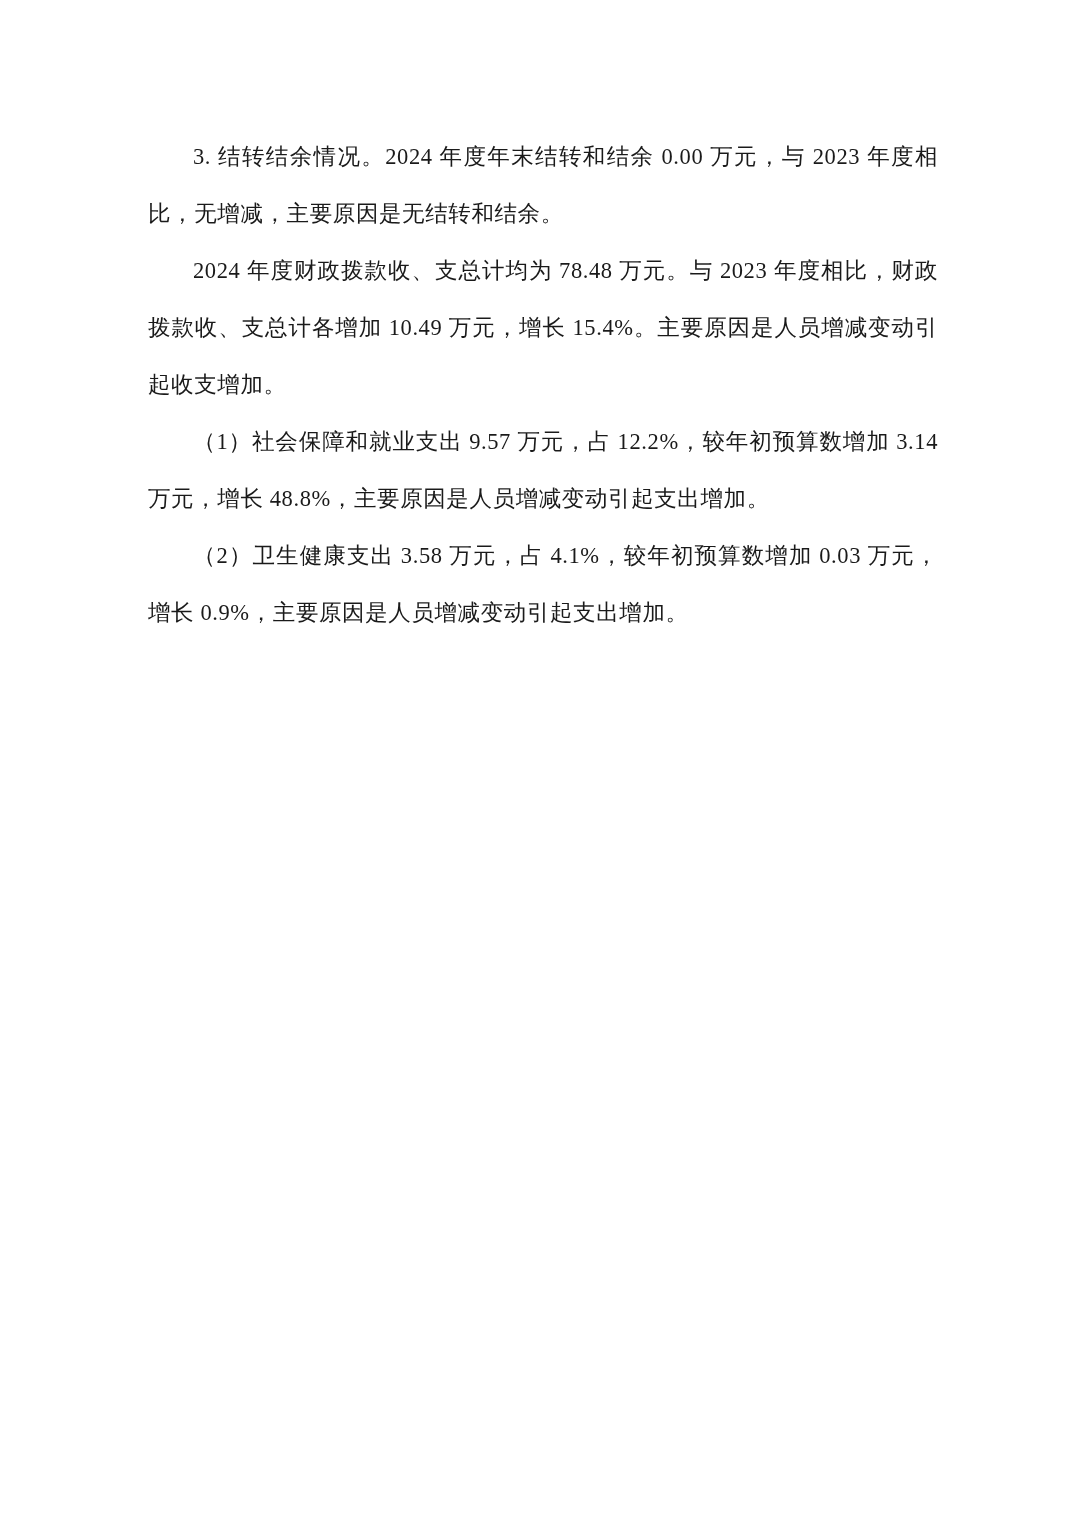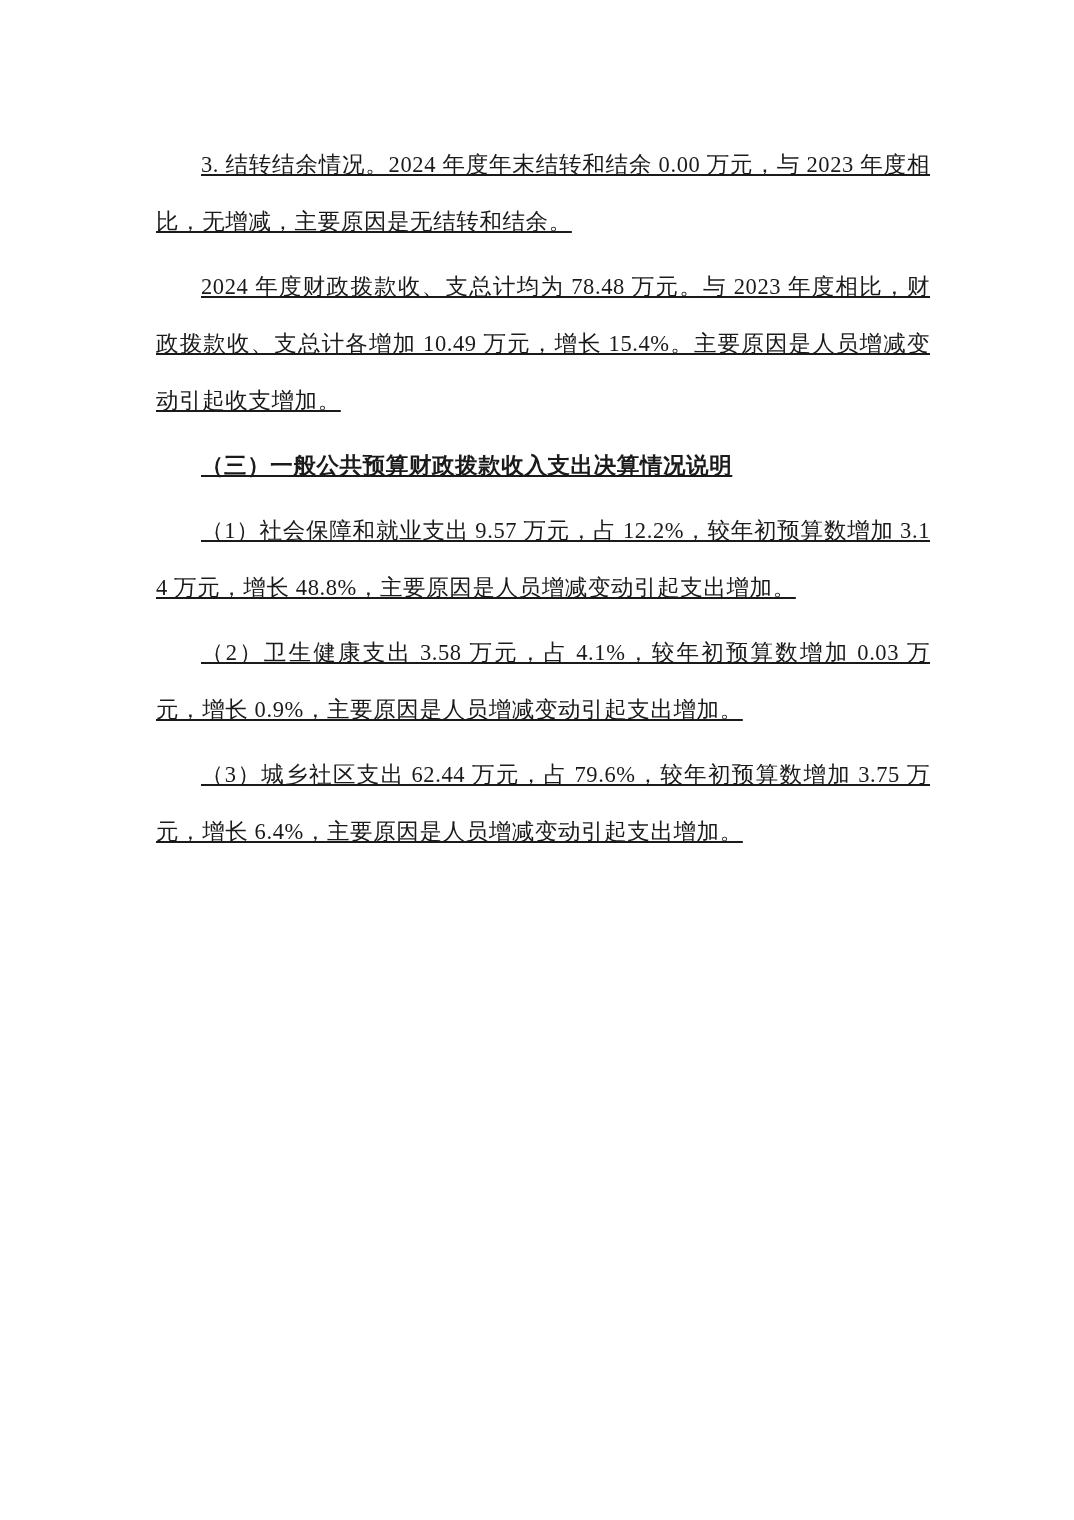--- a/index.html
+++ b/index.html
@@ -21,37 +21,34 @@
     top: 128px;
     width: 790px;
   }
   .para {
     font-family: "Liberation Serif", "DejaVu Serif", serif;
     font-size: 22.5px;
     line-height: 57px;
     color: #1a1a1a;
     text-align: justify;
     text-justify: inter-ideograph;
-    margin: 8px;
+    margin: 0;
     text-indent: 45px;
     letter-spacing: 0.6px;
     white-space: pre-wrap;
     word-break: break-all;
-    text-decoration: underline;
   }
   .para.heading {
     font-family: "Liberation Serif", "DejaVu Serif", serif;
     font-weight: bold;
   }
 </style>
 </head>
 <body>
 
 <div class="page">
   <div class="content">
     <p class="para">3. 结转结余情况。2024 年度年末结转和结余 0.00 万元，与 2023 年度相比，无增减，主要原因是无结转和结余。</p>
     <p class="para">2024 年度财政拨款收、支总计均为 78.48 万元。与 2023 年度相比，财政拨款收、支总计各增加 10.49 万元，增长 15.4%。主要原因是人员增减变动引起收支增加。</p>
-    <p class="para heading">（三）一般公共预算财政拨款收入支出决算情况说明</p>
     <p class="para">（1）社会保障和就业支出 9.57 万元，占 12.2%，较年初预算数增加 3.14 万元，增长 48.8%，主要原因是人员增减变动引起支出增加。</p>
     <p class="para">（2）卫生健康支出 3.58 万元，占 4.1%，较年初预算数增加 0.03 万元，增长 0.9%，主要原因是人员增减变动引起支出增加。</p>
-    <p class="para">（3）城乡社区支出 62.44 万元，占 79.6%，较年初预算数增加 3.75 万元，增长 6.4%，主要原因是人员增减变动引起支出增加。</p>
   </div>
 </div>
 
 </body></html>

